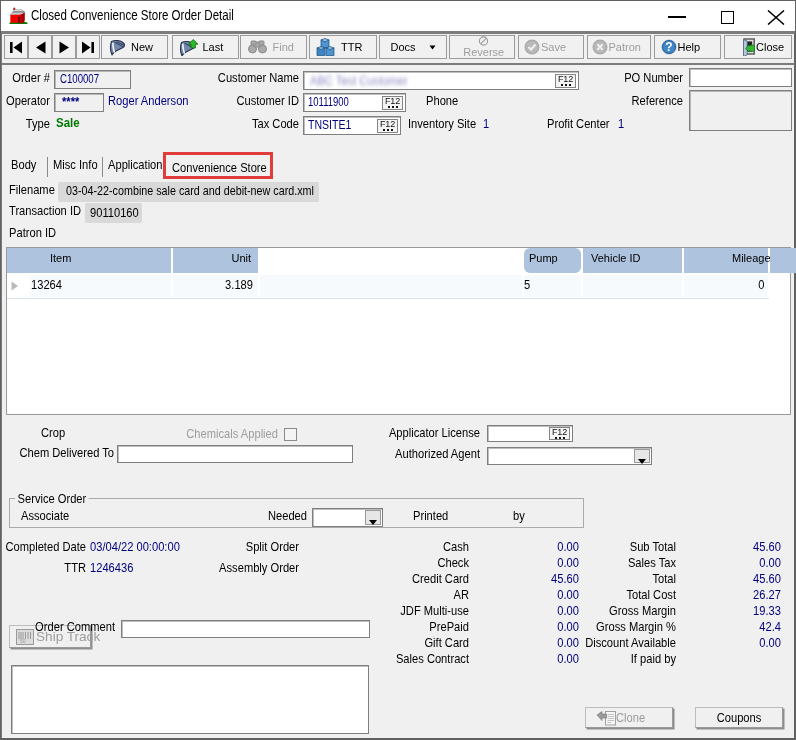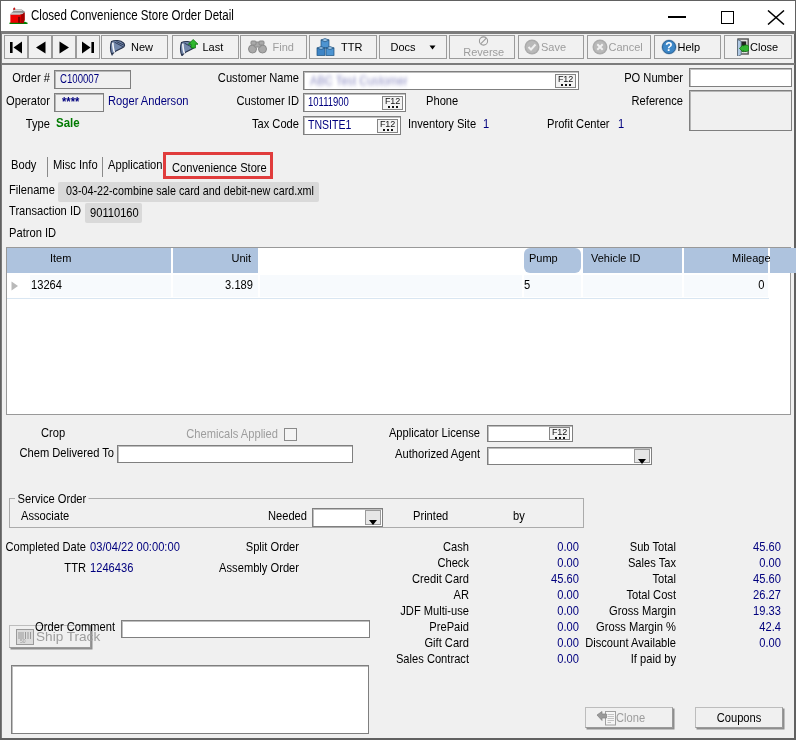--- a/index.html
+++ b/index.html
@@ -139,31 +139,31 @@
         <path d="M4.5 8 L7 10.5 L11.5 5.5" stroke="#f0f0f0" stroke-width="2" fill="none"></path>
       </svg>
 <span>Save</span>
 </div>
 <div class="tbtn" style="left:586px;width:64px;color:#9d9d9d;gap:1px;padding-left:3.5px;">
 <svg width="16" height="16" viewBox="0 0 16 16">
         <circle cx="8" cy="8" r="7.5" fill="#ababab"></circle>
         <circle cx="8" cy="8" r="6" fill="#b9b9b9"></circle>
         <path d="M5.3 5.3 L10.7 10.7 M10.7 5.3 L5.3 10.7" stroke="#f0f0f0" stroke-width="2"></path>
       </svg>
-<span>Cancel</span>
+<span>Patron</span>
 </div>
 <div class="tbtn" style="left:653px;width:67px;gap:1px;padding-left:5.5px;">
 <svg width="16" height="16" viewBox="0 0 16 16">
         <circle cx="8" cy="8" r="7.6" fill="#9FB3C6"></circle>
         <circle cx="8" cy="8" r="6.5" fill="#3E88C8" stroke="#1d5a93" stroke-width="0.9"></circle>
         <text x="8" y="12.2" font-size="12" font-weight="bold" fill="#fff" text-anchor="middle" font-family="Liberation Sans">?</text>
       </svg>
 <span>Help</span>
 </div>
-<div class="tbtn" style="left:723px;width:68px;gap:1px;padding-left:10px;">
+<div class="tbtn" style="left:723px;width:68px;gap:1px;padding-left:16px;">
 <svg width="14" height="18" viewBox="0 0 14 18">
         <rect x="3" y="1" width="10.2" height="15" fill="#e3e3e3" stroke="#565656" stroke-width="1.4"></rect>
         <rect x="6" y="3.4" width="5.2" height="10.2" fill="#242424"></rect>
         <path d="M2.5 1.5 L6.2 3.2 L6.2 16.8 L2.5 18.6 Z" fill="#AFC9E4" stroke="#5c6b7a" stroke-width="0.9"></path>
         <path d="M8 8 C10 6.4,12.6 6.8,13.8 8.4 L13.9 12.2 C12.3 13.8,10 14,8.2 12.8 L8.2 14 L4.4 10.4 L8 6.9 Z" fill="#33B433" stroke="#0A700A" stroke-width="0.7"></path>
       </svg>
 <span>Close</span>
 </div>
 
 <div class="lbl lblr" style="left:0px;top:70px;width:49px;">Order #</div>

